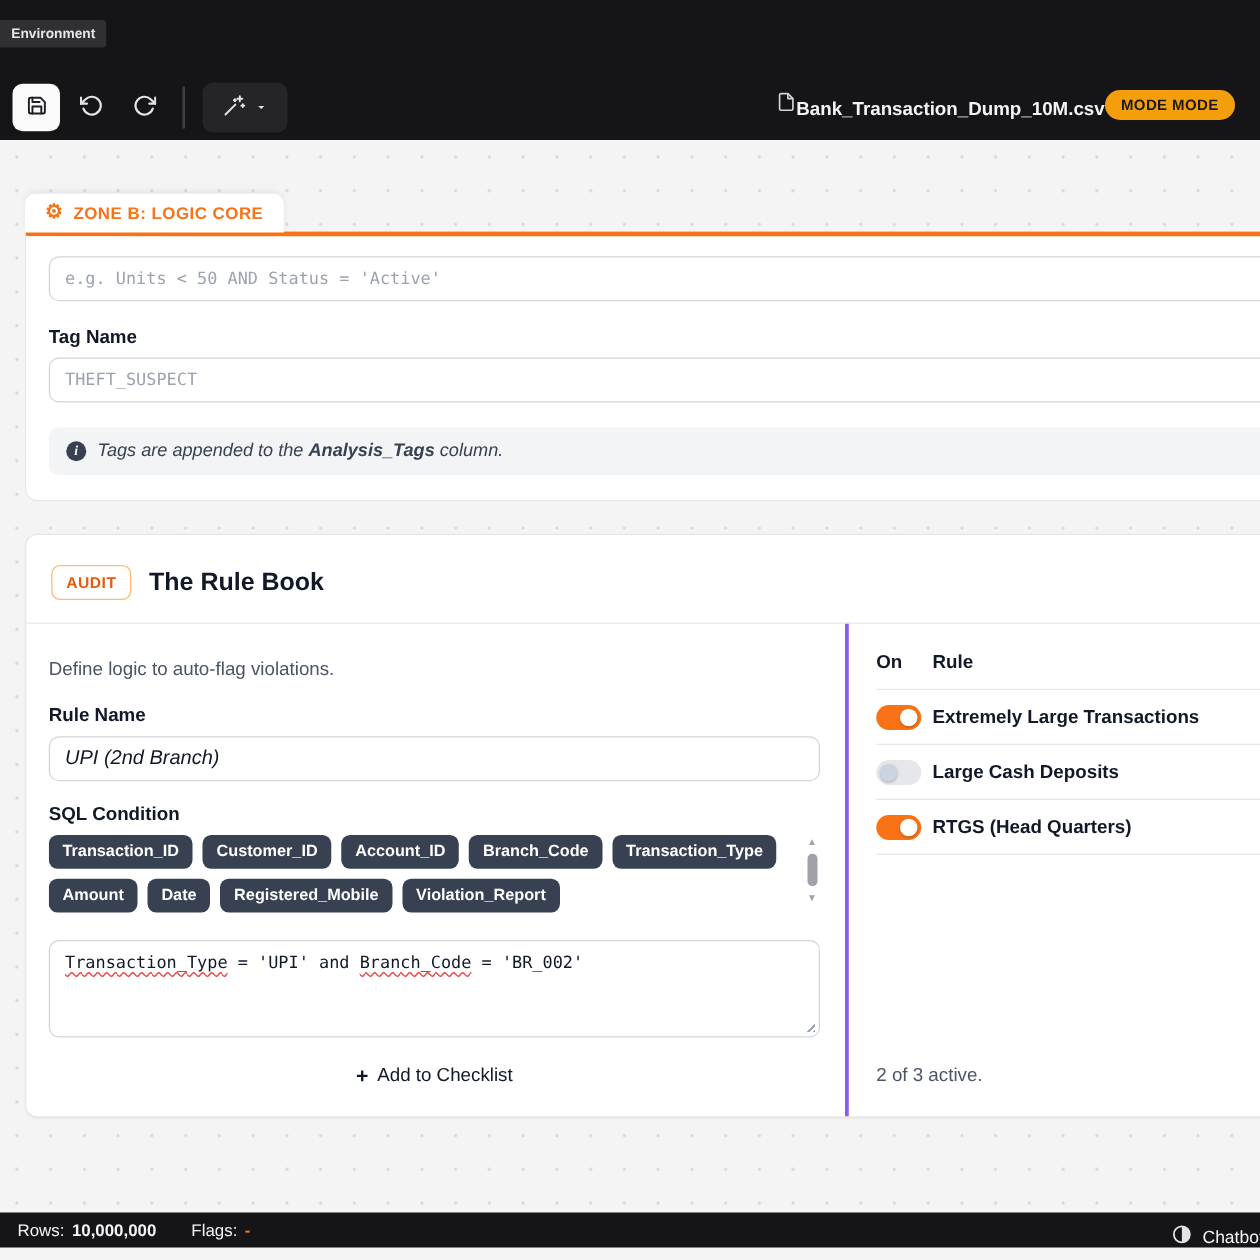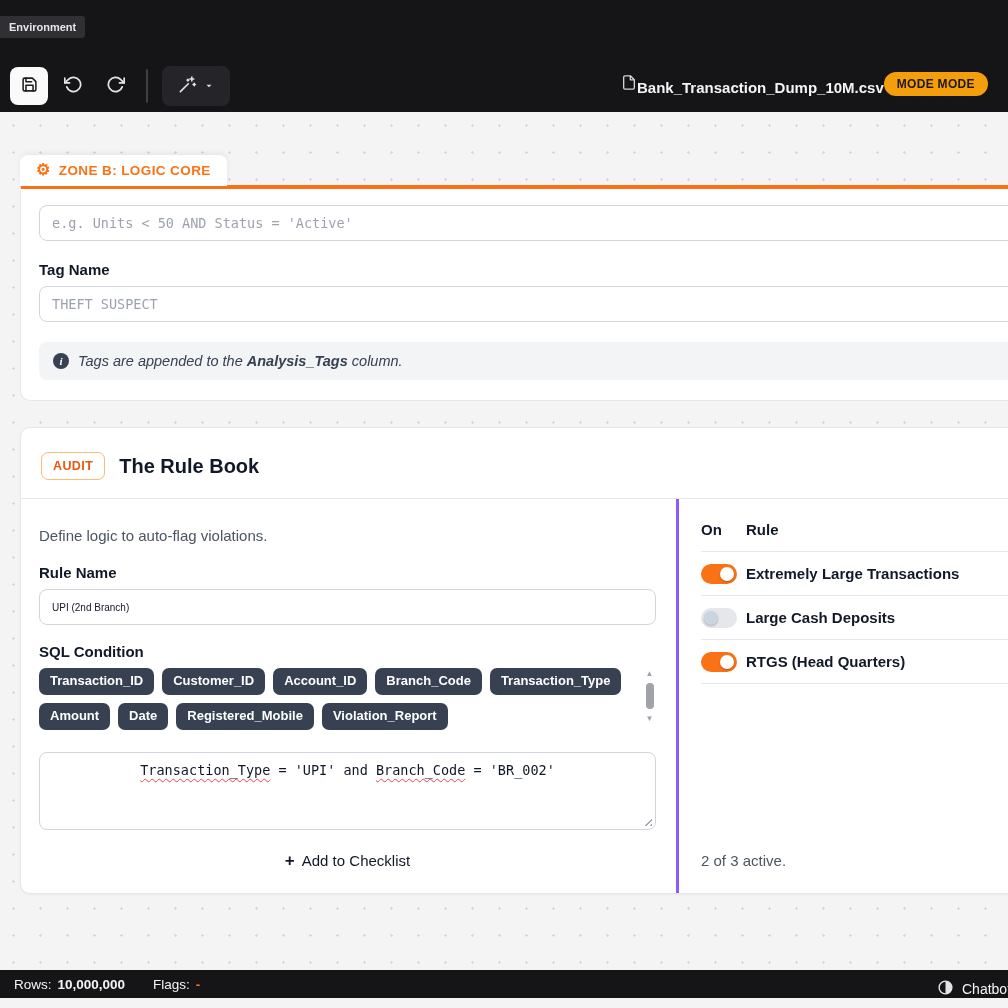--- a/index.html
+++ b/index.html
@@ -33,21 +33,21 @@
   .gear { font-size:16px; line-height:1; color:#f97316; }
 
   .card { background:#fff; border:1px solid #e5e7eb; }
   .card1 { width:1140px; border-top:4px solid #f97316; border-radius:0 10px 10px 10px;
            padding:16px 18px 20px; position:relative; z-index:1; margin-top:-1px; }
   .card2 { width:1140px; border-radius:10px; margin-top:26px; box-shadow:0 1px 2px rgba(0,0,0,.05); }
 
   .field { width:100%; height:36px; border:1px solid #d1d5db; border-radius:8px; padding:0 12px;
            background:#fff; color:#111827; outline:none; }
   .field.mono { font-family:"DejaVu Sans Mono", monospace; font-size:13.5px; }
-  .field.sans { font-family:"Liberation Sans", sans-serif; font-size:10px; }
+  .field.sans { font-family:"Liberation Sans", sans-serif; font-size:16px;font-style:italic; }
   .field::placeholder { color:#9ca3af; }
   .label { font-weight:700; font-size:15px; color:#111827; margin:20px 0 8px; }
   .label.mt18 { margin-top:18px; }
 
   .info-box { margin-top:20px; background:#f3f4f6; border-radius:8px; padding:11px 14px;
               display:flex; align-items:center; gap:9px; }
   .info-i { flex:0 0 16px; width:16px; height:16px; border-radius:50%; background:#374151; color:#fff;
             font-size:11px; font-weight:700; font-style:italic; display:flex; align-items:center; justify-content:center;
             font-family:"Liberation Serif", serif; }
   .info-text { color:#374151; font-style:italic; font-size:14.5px; }
@@ -68,21 +68,21 @@
   .pills-wrap { display:flex; gap:6px; height:76px; }
   .pills { flex:1; display:flex; flex-wrap:wrap; gap:8px; align-content:flex-start; overflow:hidden; }
   .pill { background:#374151; color:#fff; font-size:13px; font-weight:700; padding:6px 11px;
           border-radius:7px; line-height:1.15; white-space:nowrap; cursor:pointer; }
   .fake-scrollbar { width:13px; display:flex; flex-direction:column; align-items:center; padding:2px 0; }
   .sb-arrow { color:#a1a1aa; font-size:8px; line-height:1; cursor:pointer; }
   .sb-thumb { width:8px; height:26px; background:#a1a1aa; border-radius:5px; margin:5px 0 6px; cursor:grab; }
 
   .sql-box { position:relative; margin-top:8px; min-height:78px; border:1px solid #d1d5db; border-radius:8px;
              padding:9px 12px; font-family:"DejaVu Sans Mono", monospace; font-size:13.5px; color:#111827;
-             cursor:text; background:#fff;text-align:center; }
+             cursor:text; background:#fff; }
   .squiggle { text-decoration:underline; text-decoration-style:wavy; text-decoration-color:#ef4444;
               text-decoration-thickness:1px; text-underline-offset:3px; }
   .grip { position:absolute; right:3px; bottom:3px; width:10px; height:10px;
           background:repeating-linear-gradient(135deg, transparent 0 2px, #9ca3af 2px 3.5px);
           clip-path:polygon(100% 0, 100% 100%, 0 100%); cursor:nwse-resize; }
 
   .add-btn { display:flex; align-items:center; justify-content:center; gap:7px; margin:22px auto 0;
              background:none; border:none; font-family:inherit; font-size:15px; color:#111827;
              font-weight:500; cursor:pointer; }
   .add-btn .plus { font-weight:700; font-size:17px; line-height:1; }

